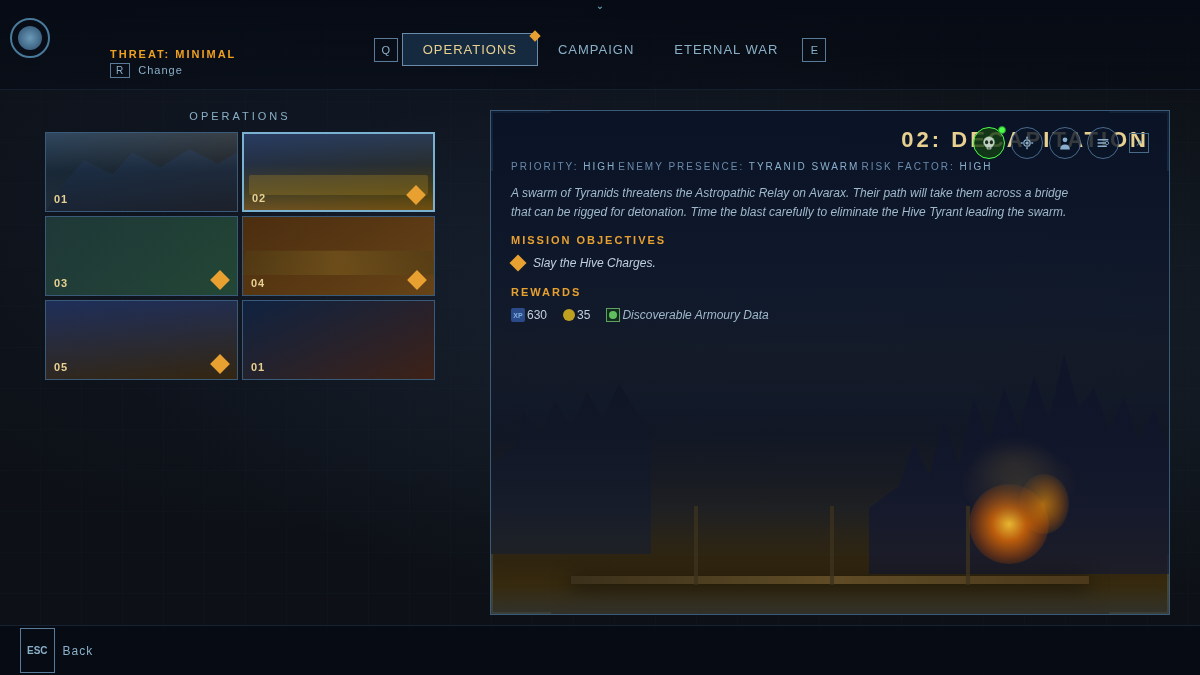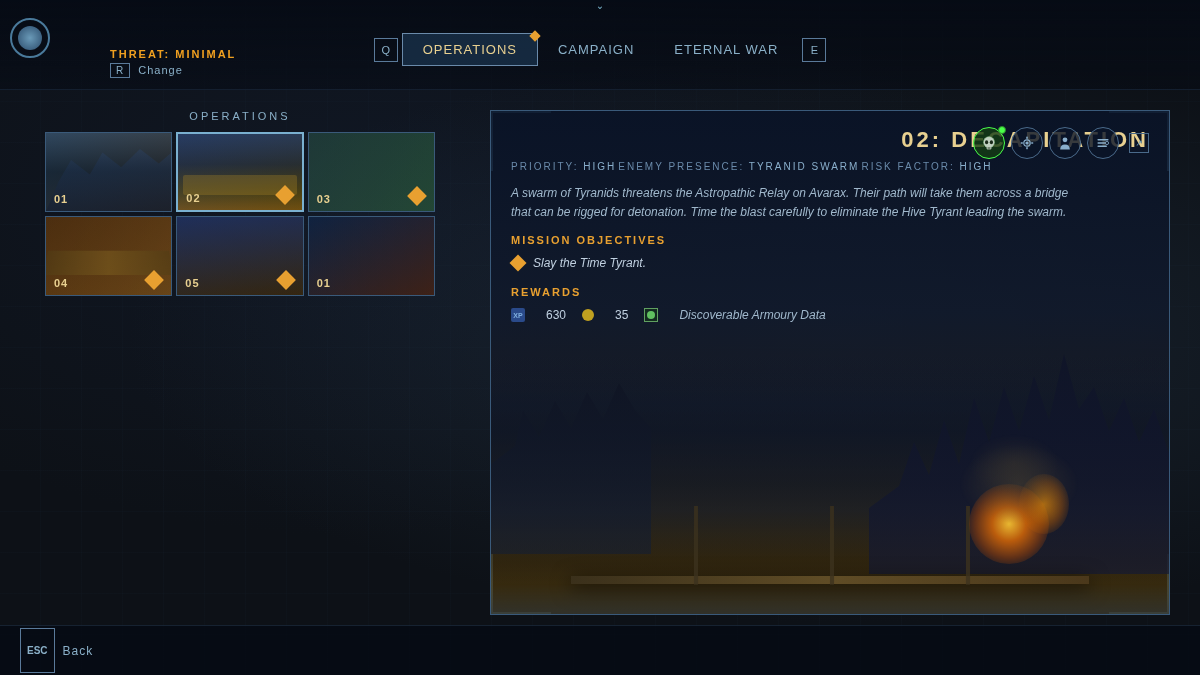--- a/index.html
+++ b/index.html
@@ -199,21 +199,21 @@
       font-size: 11px;
       letter-spacing: 3px;
       color: #8ab0c8;
       text-align: center;
       margin-bottom: 10px;
       text-transform: uppercase;
     }
 
     .ops-grid {
       display: grid;
-      grid-template-columns: repeat(3, 1fr);
+      grid-template-columns: repeat(2, 1fr);
       gap: 4px;
     }
 
     .op-card {
       height: 80px;
       border: 1px solid #3a5a7a;
       position: relative;
       overflow: hidden;
       cursor: pointer;
       background: #0d1a28;
@@ -461,21 +461,21 @@
     .rewards-list {
       display: flex;
       align-items: center;
       gap: 16px;
       flex-wrap: wrap;
     }
 
     .reward-item {
       display: flex;
       align-items: center;
-      gap: 21px;
+      gap: 2px;
       font-size: 12px;
       color: #c0d0e0;
     }
 
     .reward-icon {
       width: 14px;
       height: 14px;
       border-radius: 50%;
       display: flex;
       align-items: center;
@@ -739,21 +739,21 @@
 
     <div class="mission-description">A swarm of Tyranids threatens the Astropathic Relay on Avarax. Their path will take them across a bridge that can be rigged for detonation. Time the blast carefully to eliminate the Hive Tyrant leading the swarm.</div>
 
     <div class="section-header">MISSION OBJECTIVES</div>
 
     <ul class="objectives-list">
       <li class="objective-item">
         <div class="obj-icon">
           <div style="width:12px;height:12px;background:#e8a030;transform:rotate(45deg);flex-shrink:0;"></div>
         </div>
-        <span>Slay the Time Tyrant.</span>
+        <span>Slay the Hive Charges.</span>
       </li>
     </ul>
 
     <div class="rewards-section">
       <div class="section-header">REWARDS</div>
       <div class="rewards-list">
         <div class="reward-item">
           <div class="reward-icon" style="background:#2a4a8a;color:#80b0e0;font-size:7px;font-weight:bold;border-radius:2px;padding:1px 2px;">XP</div>
           <span>630</span>
         </div>

